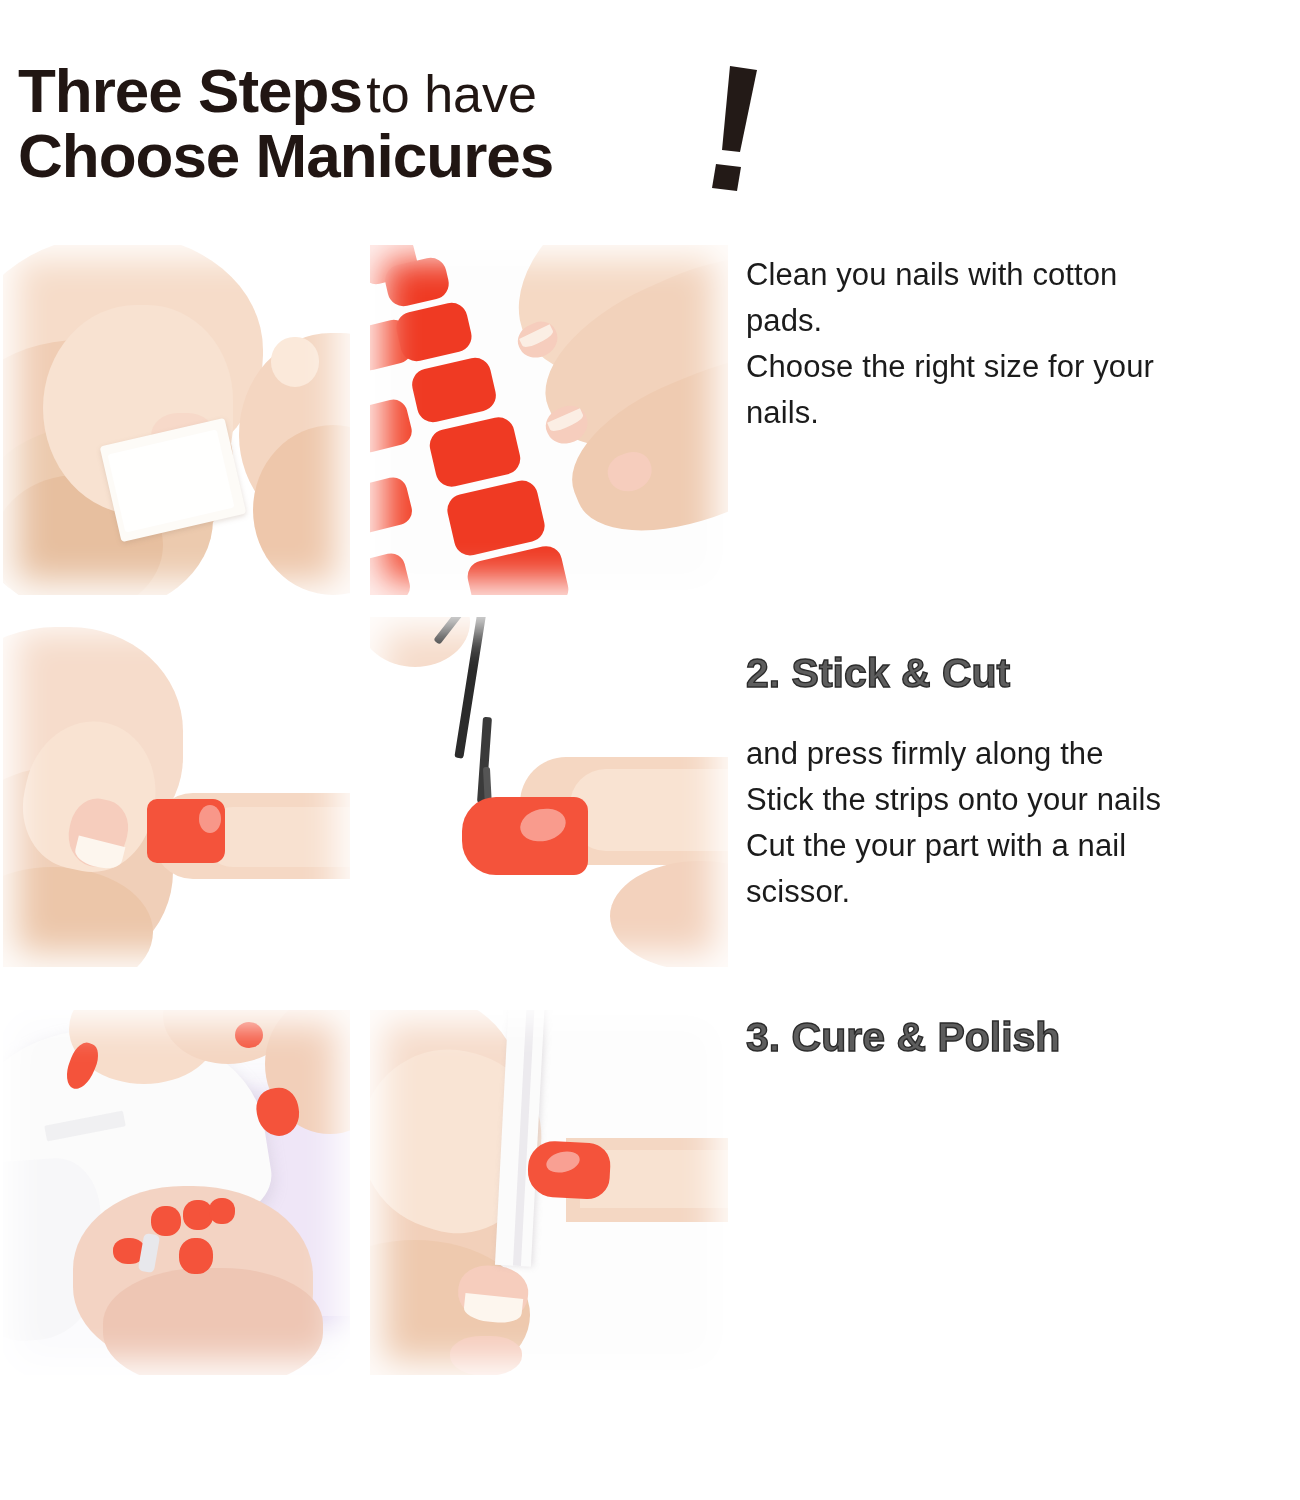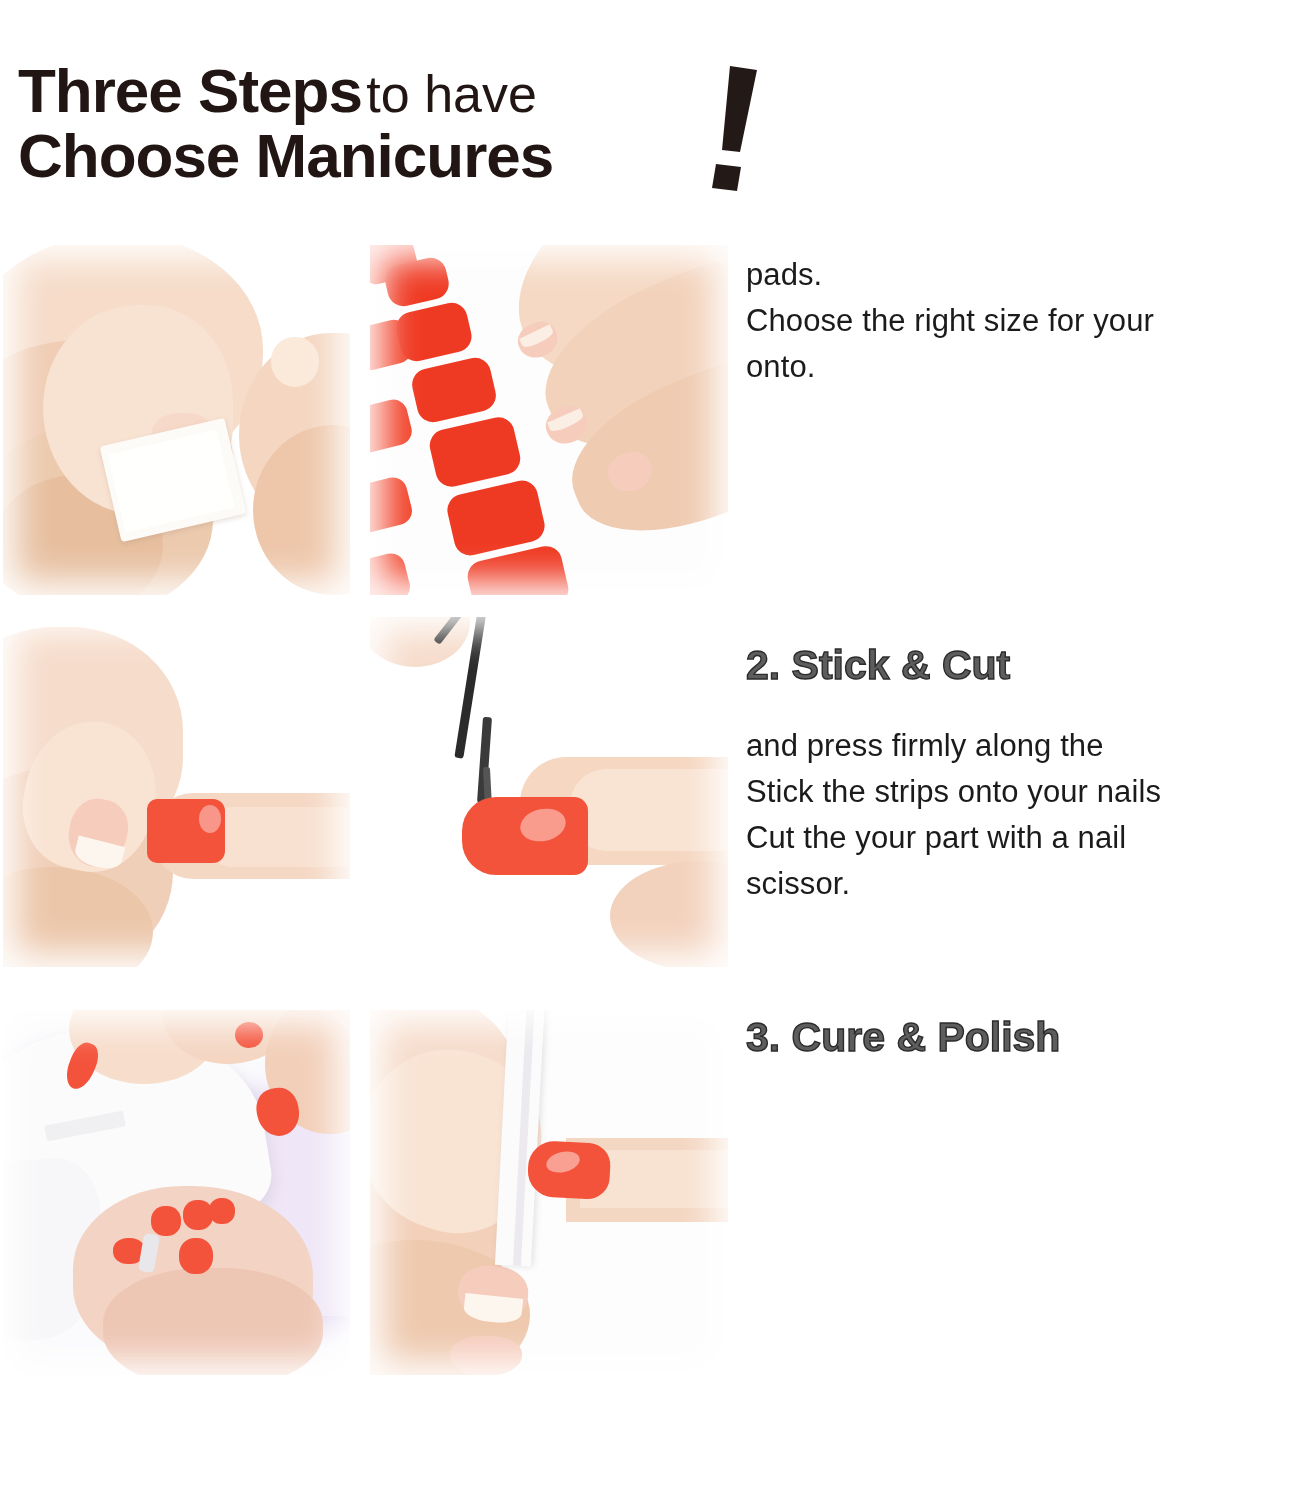--- a/index.html
+++ b/index.html
@@ -56,21 +56,21 @@
   .vignette{
     position:absolute;inset:0;
     box-shadow:inset 0 0 34px 14px rgba(255,255,255,0.95);
     pointer-events:none;
   }
 
   
   .steps{position:absolute;left:746px;top:252px;width:554px;}
   .step{position:absolute;left:0;width:554px;}
   .step-1{top:0px;}
-  .step-2{top:390px;}
+  .step-2{top:398px;}
   .step-3{top:762px;}
   .step-title{
     font-size:41px;font-weight:bold;letter-spacing:0px;
     color:#5d5d5d;
     -webkit-text-stroke:1.4px #2b2b2b;
     margin:0 0 34px 0;white-space:nowrap;
   }
   .step-body{
     font-size:31px;font-weight:normal;line-height:46px;
     color:#1b1b1b;letter-spacing:0.1px;
@@ -250,23 +250,24 @@
         <div class="vignette"></div>
       </div>
     </div>
 
   </div>
 
   <div class="steps">
 
     <div class="step step-1">
       <div class="step-body">
+        <div>Clean you nails with cotton</div>
         <div>pads.</div>
         <div>Choose the right size for your</div>
-        <div>onto.</div>
+        <div>nails.</div>
       </div>
     </div>
 
     <div class="step step-2">
       <div class="step-title">2. Stick &amp; Cut</div>
       <div class="step-body">
         <div>and press firmly along the</div>
         <div>Stick the strips onto your nails</div>
         <div>Cut the your part with a nail</div>
         <div>scissor.</div>

